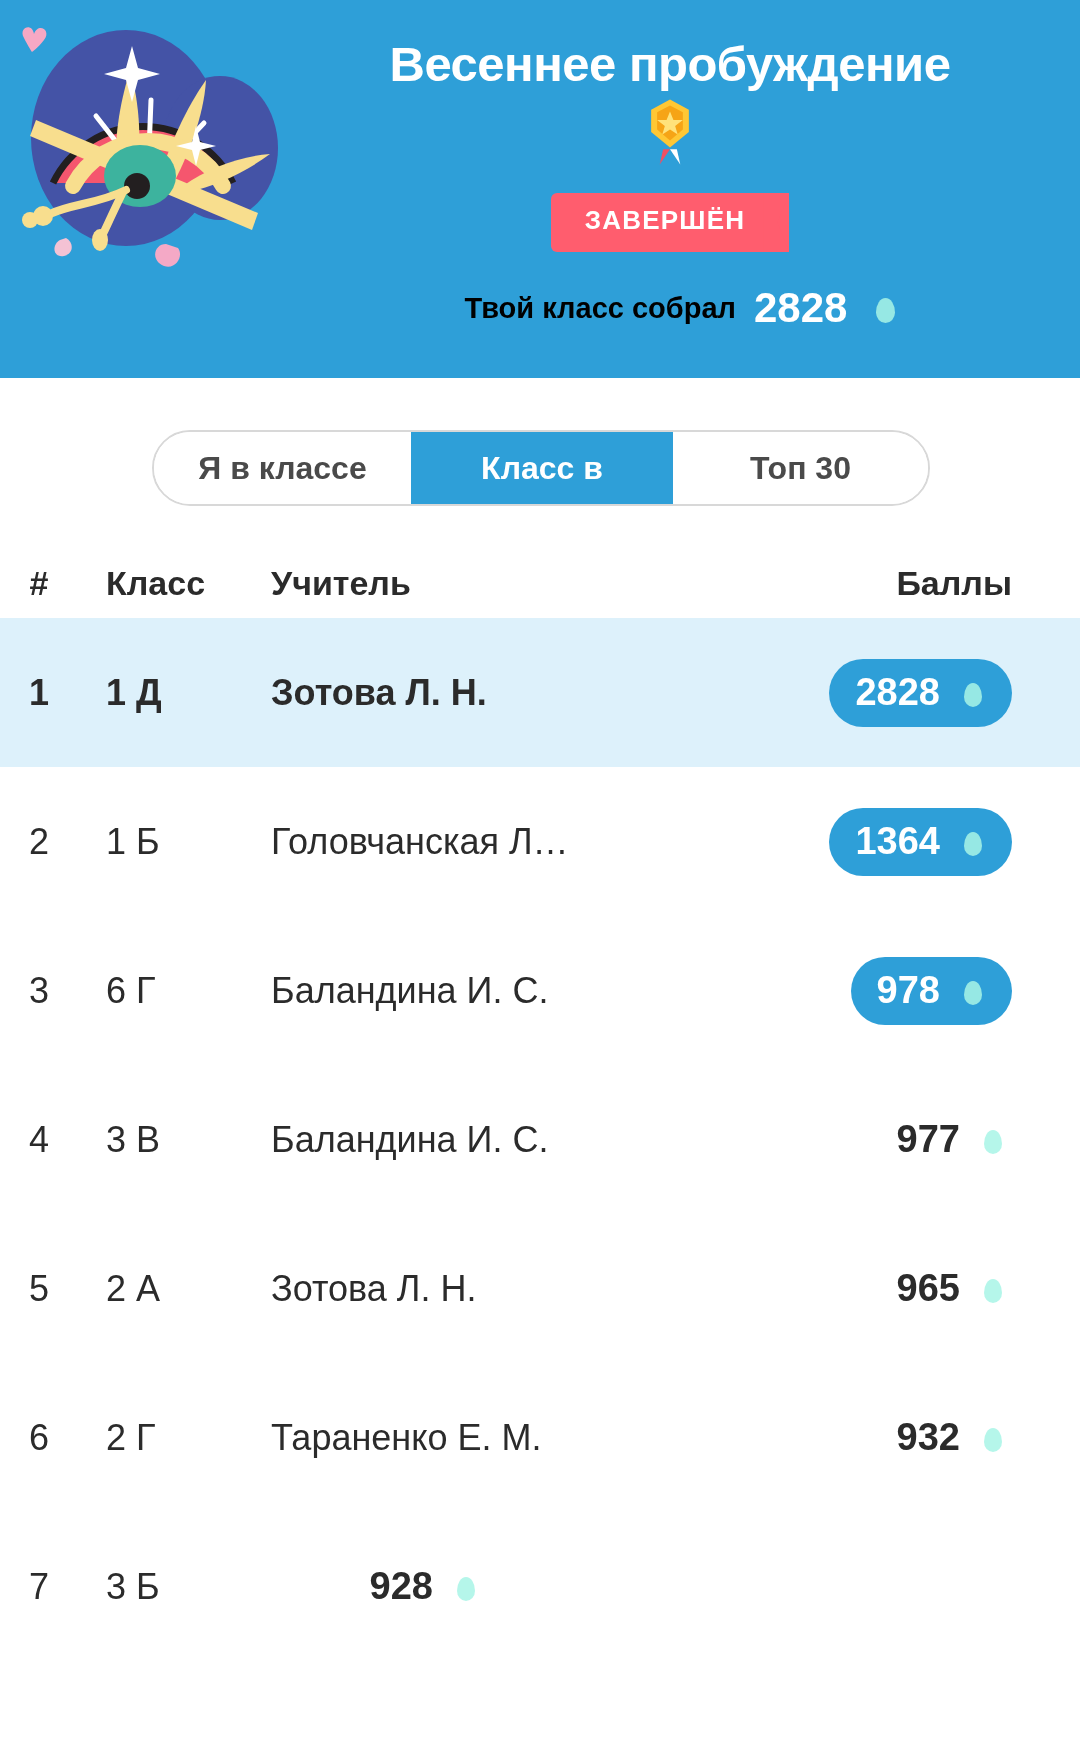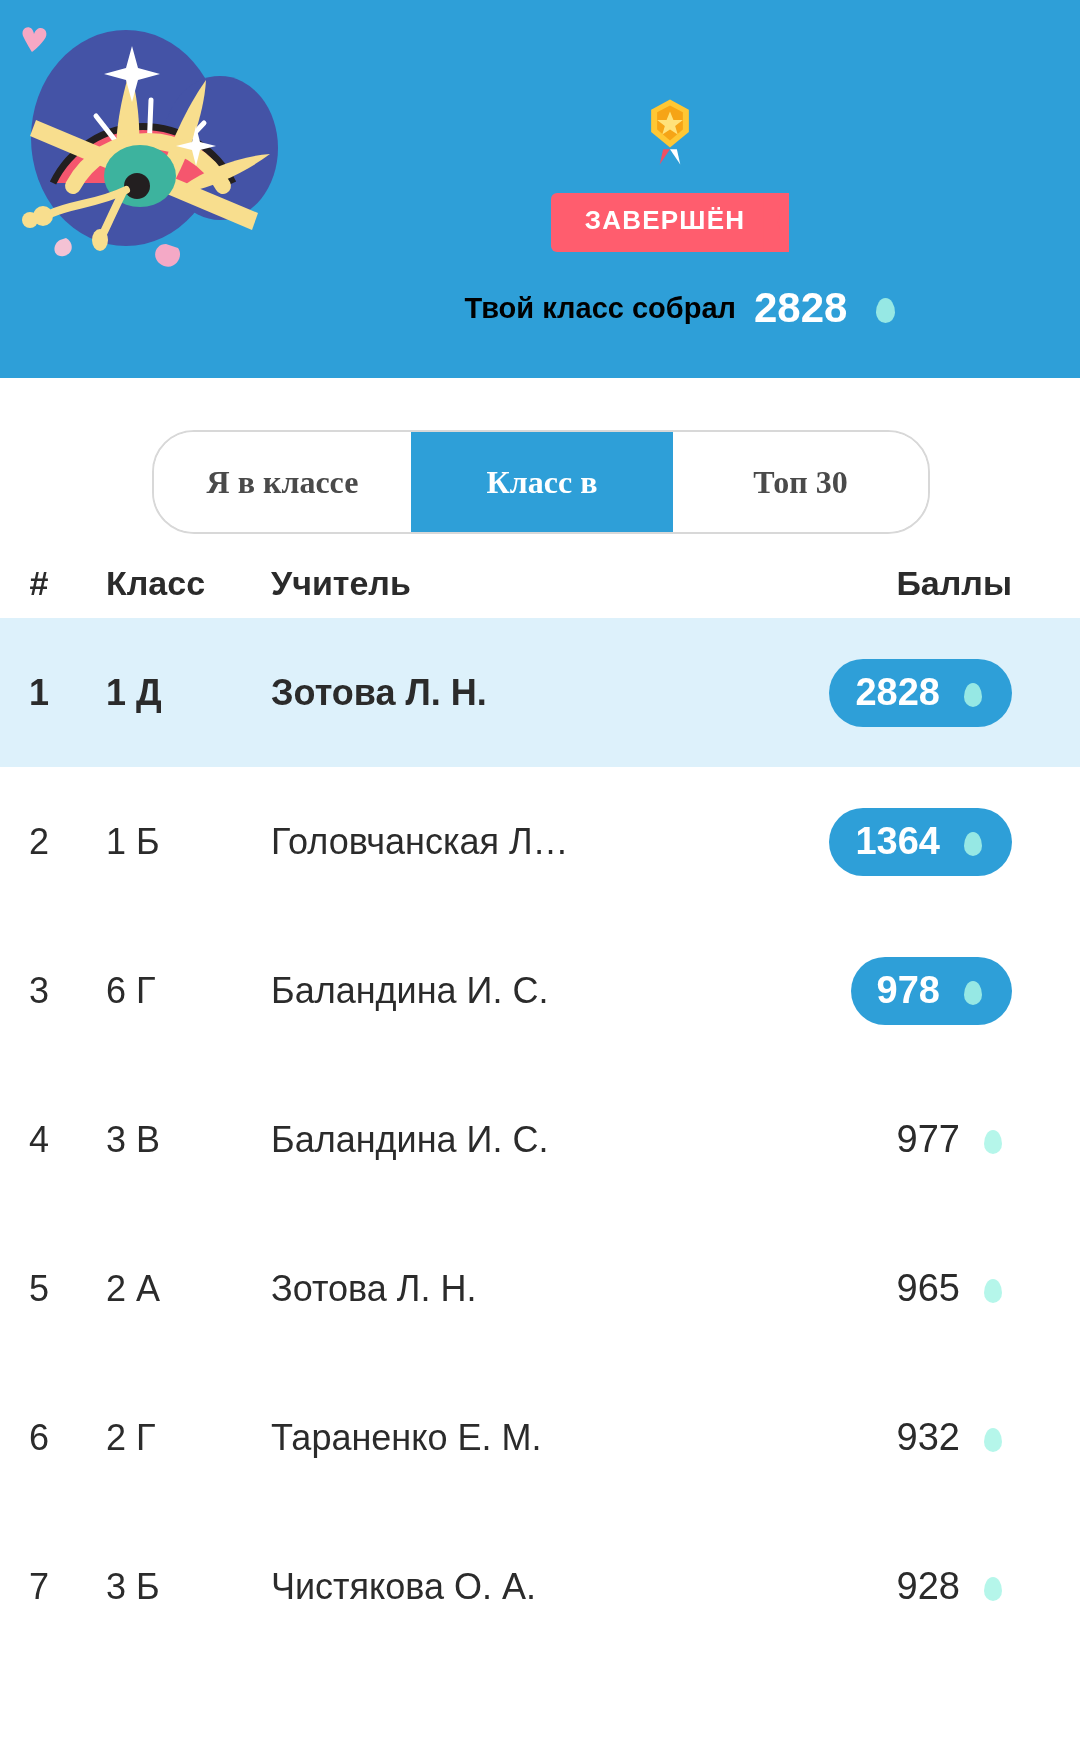--- a/index.html
+++ b/index.html
@@ -137,26 +137,25 @@
     position: relative;
     width: 1080px;
     height: 170px;
     background: #ffffff;
   }
   .tabs {
     position: absolute;
     left: 152px;
     top: 52px;
     display: flex;
-    height: 104px;
+    height: 76px;
     border: 2px solid #D8D8D8;
     border-radius: 42px;
     overflow: hidden;
     background: #ffffff;
-    font-family: Liberation Serif, serif;
   }
   .tab {
     display: flex;
     align-items: center;
     justify-content: center;
     font-size: 32px;
     font-weight: bold;
     color: #4A4A4A;
     background: #ffffff;
     padding: 0 10px;
@@ -236,20 +235,21 @@
     font-weight: bold;
   }
   .score-plain {
     display: flex;
     align-items: center;
     gap: 14px;
   }
   .score-plain .score-num {
     color: #2B2B2B;
     font-size: 38px;
+    font-weight: bold;
   }
   .row.highlight .score-pill .score-num { font-weight: bold; }
 
   .thead .col-score-head {
     width: 300px; flex: none; display: flex;
     align-items: center; justify-content: flex-end; padding-right: 68px;
   }
 </style>
 </head>
 <body>
@@ -295,20 +295,21 @@
         <path d="M188 118 L192 134 L208 138 L192 142 L188 158 L184 142 L168 138 L184 134 Z"></path>
       </g>
 
       <path d="M16 30 C10 20 24 14 26 26 C30 14 44 22 36 32 C30 40 24 44 24 44 C24 44 20 38 16 30 Z" fill="#F7A8C4"></path>
       <path d="M52 232 C44 236 44 250 56 248 C66 246 66 234 58 230 Z" fill="#F4C2D4"></path>
       <path d="M158 236 C146 236 142 252 156 258 C168 262 176 248 170 240 Z" fill="#F4A9C6"></path>
     </svg>
   </div>
 
   <div class="banner-text">
+    <div class="banner-title">Весеннее пробуждение</div>
 
     <div class="medal-wrap">
       <span>
         <svg viewBox="0 0 60 84" width="52" height="72" aria-hidden="true">
           <path d="M30 62 L18 80 L22 62 Z" fill="#F04F63"></path>
           <path d="M30 62 L42 80 L38 62 Z" fill="#FFFFFF"></path>
           <path d="M30 4 L52 16 L52 42 L30 60 L8 42 L8 16 Z" fill="#FFC734"></path>
           <path d="M30 11 L45 19 L45 39 L30 52 L15 39 L15 19 Z" fill="#F6A416"></path>
           <path d="M30 18 L34 28 L45 28 L36 35 L39 45 L30 39 L21 45 L24 35 L15 28 L26 28 Z" fill="#FFE27A"></path>
         </svg>
@@ -407,21 +408,20 @@
         <div class="cell-score">
           <div class="score-plain">
             <span class="score-num">932</span>
             <span class="egg" style="width: 38px; height: 48px;"><span class="egg-outer"></span><span class="egg-inner"></span></span>
           </div>
         </div>
       </div>
       <div class="row">
         <div class="cell-rank">7</div>
         <div class="cell-class">3 Б</div>
-        <div class="cell-name">Чистякова О. А.</div>
         <div class="cell-score">
           <div class="score-plain">
             <span class="score-num">928</span>
             <span class="egg" style="width: 38px; height: 48px;"><span class="egg-outer"></span><span class="egg-inner"></span></span>
           </div>
         </div>
       </div>
     </div>
 </div>
 

